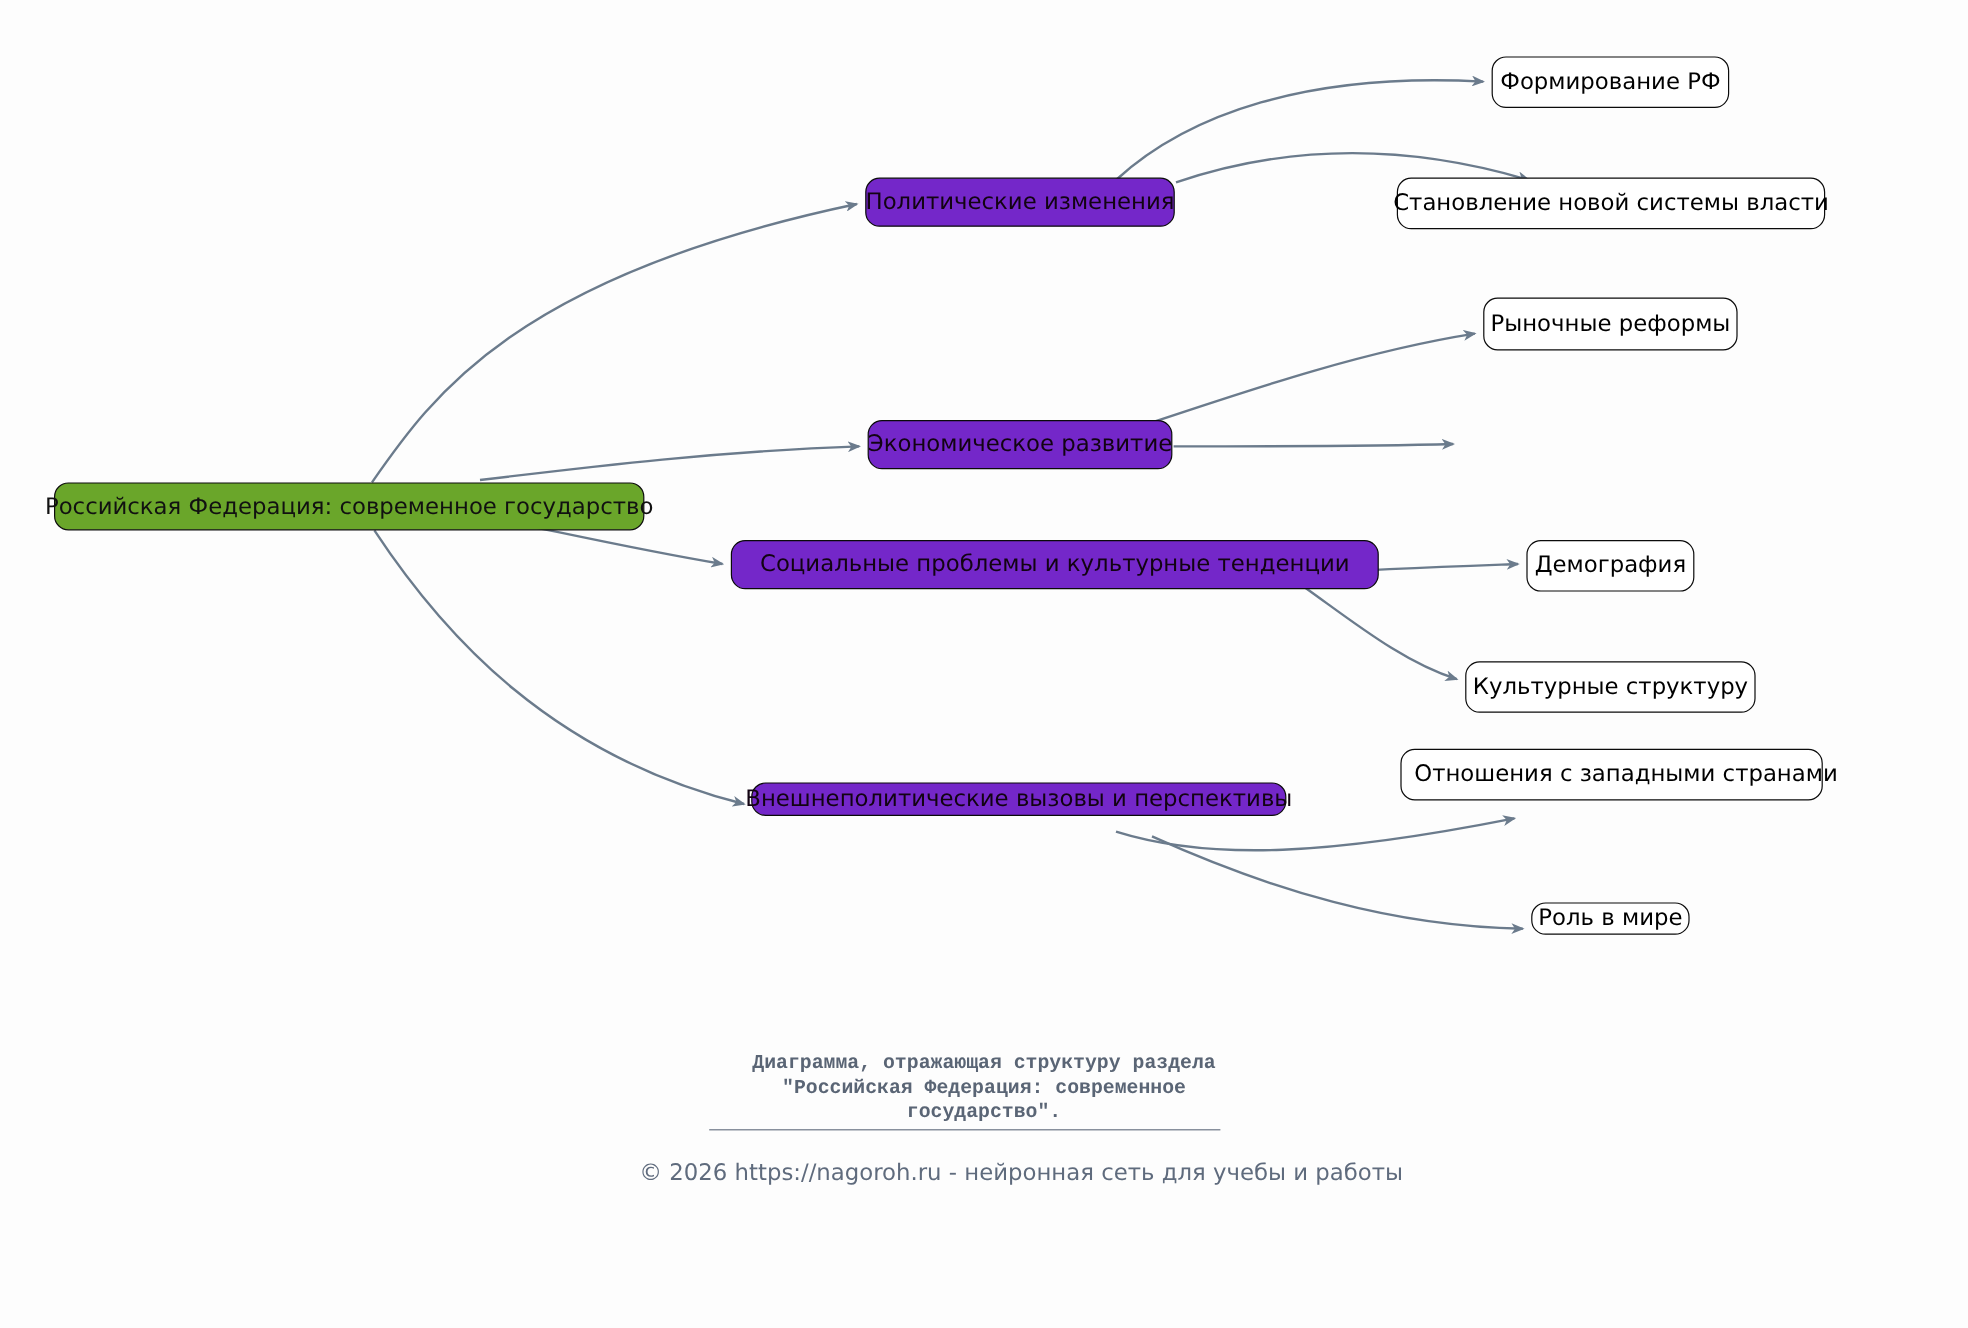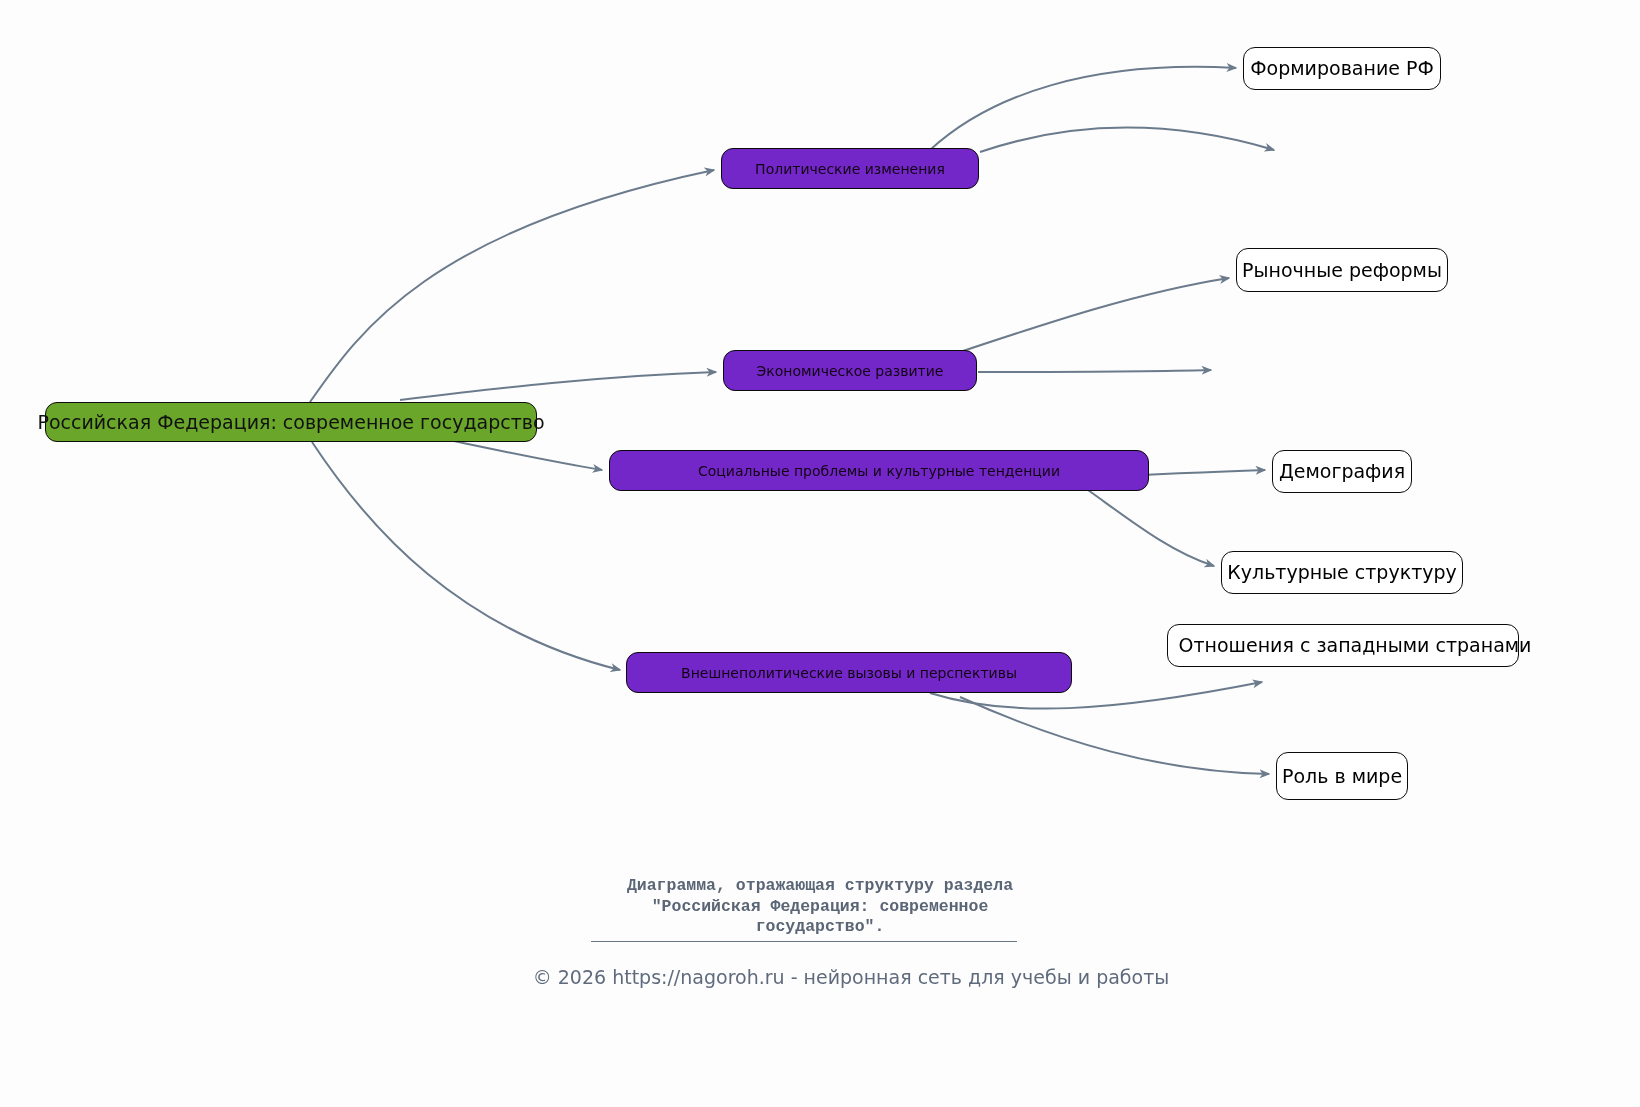--- a/index.html
+++ b/index.html
@@ -45,21 +45,21 @@
   }
   .node-root {
     background: #6aa62a;
     border-color: #0d0d0d;
     font-size: 19px;
   }
   .node-branch {
     background: #7427c9;
     border-color: #0a0a0a;
     color: #120312;
-    font-size: 14px;
+    font-size: 19px;
   }
   .node-leaf {
     background: #ffffff;
     border-color: #0b0b0b;
     color: #000000;
   }
   .caption {
     position: absolute;
     left: 0;
     width: 1640px;
@@ -124,45 +124,48 @@
   <div class="node node-root" style="left:45px; top:402px; width:492px; height:40px;">
     <span>Российская Федерация: современное государство</span>
   </div>
 
   <div class="node node-branch" style="left:721px; top:148px; width:258px; height:41px;">
     <span>Политические изменения</span>
   </div>
   <div class="node node-leaf" style="left:1243px; top:47px; width:198px; height:43px;">
     <span>Формирование РФ</span>
   </div>
+  <div class="node node-leaf" style="left:1164px; top:148px; width:357px; height:43px;">
+    <span>Становление новой системы власти</span>
+  </div>
 
   <div class="node node-branch" style="left:723px; top:350px; width:254px; height:41px;">
     <span>Экономическое развитие</span>
   </div>
   <div class="node node-leaf" style="left:1236px; top:248px; width:212px; height:44px;">
     <span>Рыночные реформы</span>
   </div>
 
   <div class="node node-branch" style="left:609px; top:450px; width:540px; height:41px;">
     <span>Социальные проблемы и культурные тенденции</span>
   </div>
   <div class="node node-leaf" style="left:1272px; top:450px; width:140px; height:43px;">
     <span>Демография</span>
   </div>
   <div class="node node-leaf" style="left:1221px; top:551px; width:242px; height:43px;">
     <span>Культурные структуру</span>
   </div>
 
-  <div class="node node-branch" style="left:626px; top:652px; width:446px; height:41px;">
+  <div class="node node-branch" style="left:626px; top:652px; width:446px; height:28px;">
     <span>Внешнеполитические вызовы и перспективы</span>
   </div>
   <div class="node node-leaf" style="left:1167px; top:624px; width:352px; height:43px;padding-left:40px;">
     <span>Отношения с западными странами</span>
   </div>
-  <div class="node node-leaf" style="left:1276px; top:752px; width:132px; height:48px;">
+  <div class="node node-leaf" style="left:1276px; top:752px; width:132px; height:27px;">
     <span>Роль в мире</span>
   </div>
 
   <div class="caption" style="top:876px;">
     <span class="caption-line">Диаграмма, отражающая структуру раздела</span>
     <span class="caption-line">"Российская Федерация: современное</span>
     <span class="caption-line">государство".</span>
   </div>
 
   <div class="rule" style="left:591px; top:941px; width:426px;"></div>

